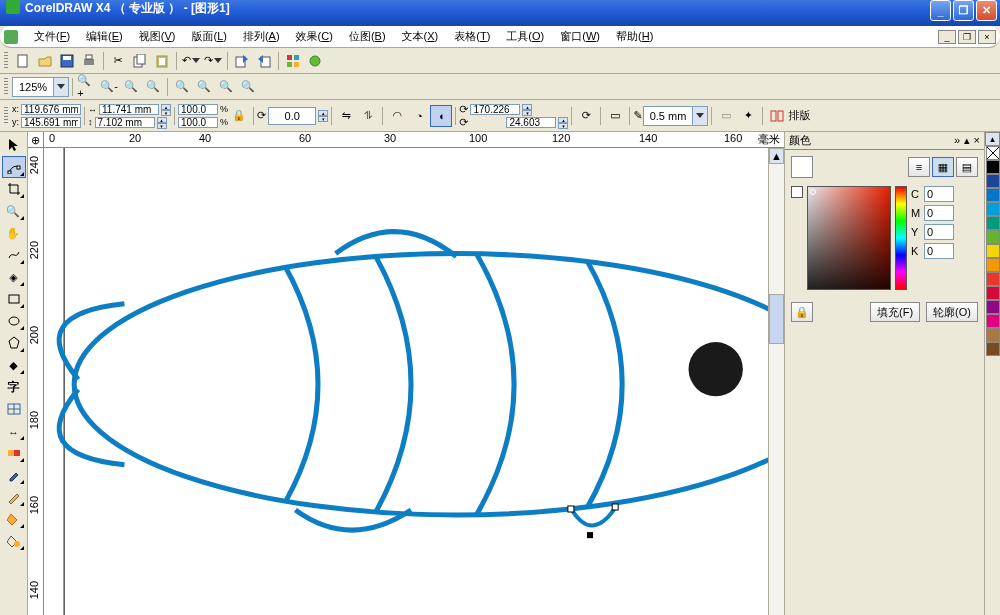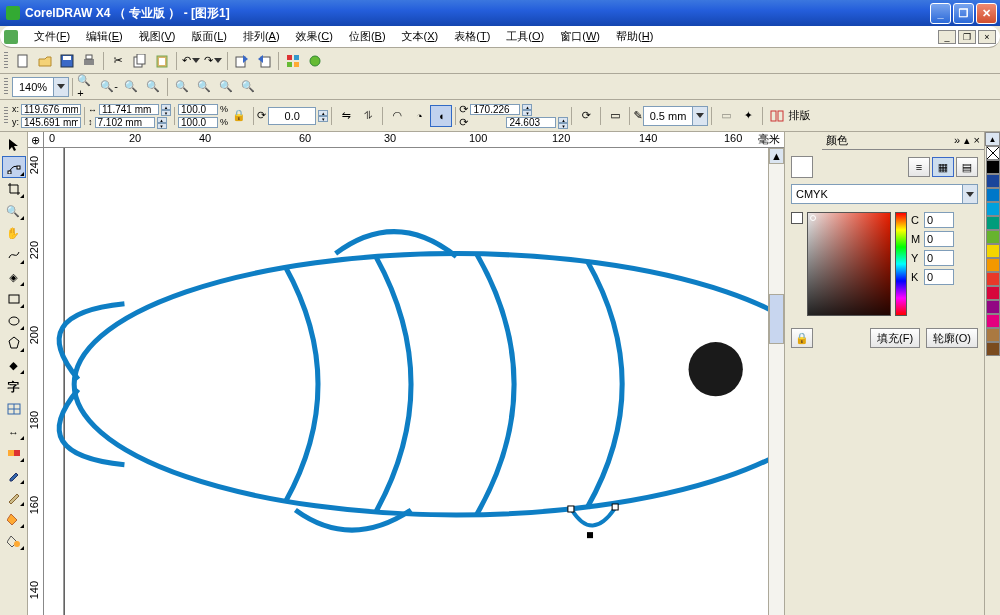--- a/index.html
+++ b/index.html
@@ -1,19 +1,19 @@
 <!DOCTYPE html>
 <html><head>
 <meta charset="utf-8">
 <style>
 * { box-sizing: border-box; margin: 0; padding: 0; font-family: "Microsoft YaHei", Tahoma, sans-serif; font-size: 11px; }
 body { background: #ece9d8; width: 1000px; height: 615px; overflow: hidden; }
 
 
-.titlebar { height: 26px; background: linear-gradient(#3b77df, #245edb 40%, #1445b0); display: flex; align-items: center; padding: 0 3px 0 6px; color: #fff; }
+.titlebar { height: 26px; background: linear-gradient(#3b77df, #245edb 40%, #1445b0); display: flex; padding: 0 3px 0 6px; color: #fff; }
 .titlebar .appicon { width: 14px; height: 14px; background: #3a3; border-radius: 2px; margin-right: 5px; }
 .titlebar .title { font-weight: bold; font-size: 12px; }
 .titlebar .spacer { flex: 1; }
 .winbtn { width: 21px; height: 21px; margin-left: 2px; border: 1px solid #fff; border-radius: 3px; display: flex; align-items: center; justify-content: center; font-weight: bold; color: #fff; }
 .winbtn.min { background: linear-gradient(#7aa5ee, #2b69d8); }
 .winbtn.max { background: linear-gradient(#7aa5ee, #2b69d8); }
 .winbtn.close { background: linear-gradient(#ef8a72, #d24f2f); }
 
 
 .menubar { height: 22px; background: #fff; border-bottom: 1px solid #aca899; display: flex; align-items: center; padding-left: 4px; border-radius: 11px; }
@@ -55,21 +55,21 @@
 .ruler-v { width: 16px; background: #fff; border-right: 1px solid #888; position: relative; overflow: hidden; font-size: 9px; }
 .ruler-v span { position: absolute; left: 0; writing-mode: vertical-rl; transform: rotate(180deg); }
 .canvas { flex: 1; position: relative; background: #fff; overflow: hidden; }
 .canvas svg { position: absolute; inset: 0; }
 .vscroll { width: 16px; background: #ece9d8; border-left: 1px solid #aca899; display: flex; flex-direction: column; }
 .vscroll .arrow { height: 16px; background: #dbe5f1; border: 1px solid #aca899; display: flex; align-items: center; justify-content: center; }
 .vscroll .track { flex: 1; background: #f4f3ee; }
 .vscroll .thumb { height: 50px; background: #c8d6ef; border: 1px solid #aca899; margin-top: 130px; }
 
 .docker { width: 200px; background: #ece9d8; border-left: 1px solid #aca899; display: flex; flex-direction: column; }
-.docker .tabhdr { height: 18px; background: #ece9d8; border-bottom: 1px solid #888; display: flex; align-items: center; padding: 0 4px; margin-left: 37px; }
+.docker .tabhdr { height: 18px; background: #ece9d8; border-bottom: 1px solid #888; display: flex; align-items: center; padding: 0 4px; }
 .docker .dctrl { margin-left: auto; display: flex; gap: 4px; }
 .docker .body { padding: 6px; flex: 1; }
 .docker .swatch-lg { width: 22px; height: 22px; border: 1px solid #888; background: #fff; }
 .docker .btnrow { display: flex; gap: 2px; margin-left: auto; }
 .docker .dbtn { width: 22px; height: 20px; border: 1px solid #888; background: linear-gradient(#fefefe, #e6e6e6); display: flex; align-items: center; justify-content: center; }
 .docker .combo { height: 20px; border: 1px solid #7f9db9; background: #fff; display: flex; align-items: center; margin-top: 6px; }
 .docker .combo .cbtn { margin-left: auto; width: 15px; height: 18px; background: #dbe5f1; border-left: 1px solid #7f9db9; display: flex; align-items: center; justify-content: center; }
 .docker .sw-row { display: flex; align-items: flex-start; gap: 4px; margin-top: 8px; }
 .docker .field { width: 84px; height: 104px; background: linear-gradient(#e8e8e8, #222 100%), linear-gradient(90deg, #fff, #f20); background-blend-mode: multiply; border: 1px solid #555; position: relative; }
 .docker .hue { width: 12px; height: 104px; background: linear-gradient(#f00, #ff0, #0f0, #0ff, #00f, #f0f, #f00); border: 1px solid #555; }
@@ -185,21 +185,21 @@
   <div class="tb-btn">
       <svg width="14" height="14">
         <circle cx="7" cy="7" r="5" fill="#6b3" stroke="#383"></circle>
       </svg>
     </div>
 </div>
 
 <div class="toolbar">
   <div class="tb-grip"></div>
   <div class="tb-combo">
-    <div class="cval">140%</div>
+    <div class="cval">125%</div>
     <div class="cbtn">
         <span class="i-arrow"></span>
       </div>
   </div>
   <div class="tb-sep"></div>
   <div class="tb-btn">🔍+</div>
   <div class="tb-btn">🔍-</div>
   <div class="tb-btn">🔍</div>
   <div class="tb-btn">🔍</div>
   <div class="tb-sep"></div>
@@ -479,26 +479,20 @@
       </div>
     </div>
     <div class="body">
       <div style="display:flex;align-items:center">
         <div class="swatch-lg"></div>
         <div class="btnrow">
           <div class="dbtn">≡</div>
           <div class="dbtn" style="border-color:#3a69c7;background:#cde">▦</div>
           <div class="dbtn">▤</div>
         </div>
-      </div>
-      <div class="combo">
-        <span style="padding:0 4px">CMYK</span>
-        <div class="cbtn">
-            <span class="i-arrow"></span>
-          </div>
       </div>
       <div class="sw-row">
         <div style="width:12px;height:12px;border:1px solid #555;background:#fff"></div>
         <div class="field">
             <div style="position:absolute;left:2px;top:2px;width:6px;height:6px;border:1px solid #fff;border-radius:50%"></div>
           </div>
         <div class="hue"></div>
         <div class="cmyk-inputs">
           <div class="cir">
               <span class="lbl">C</span>

